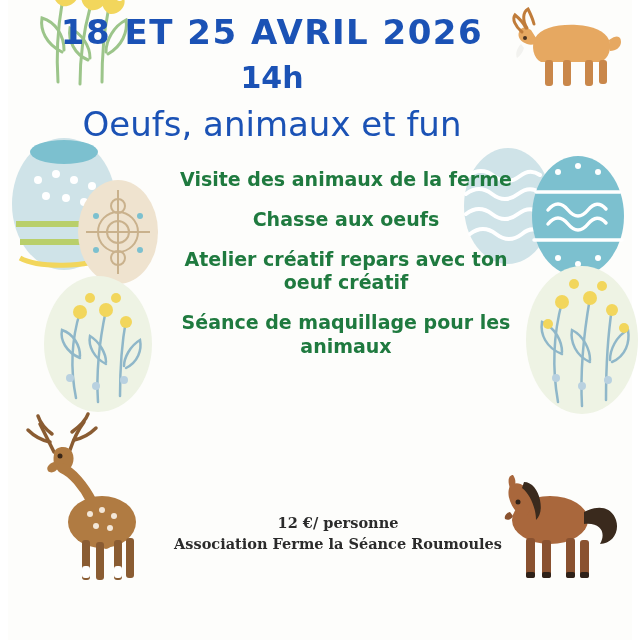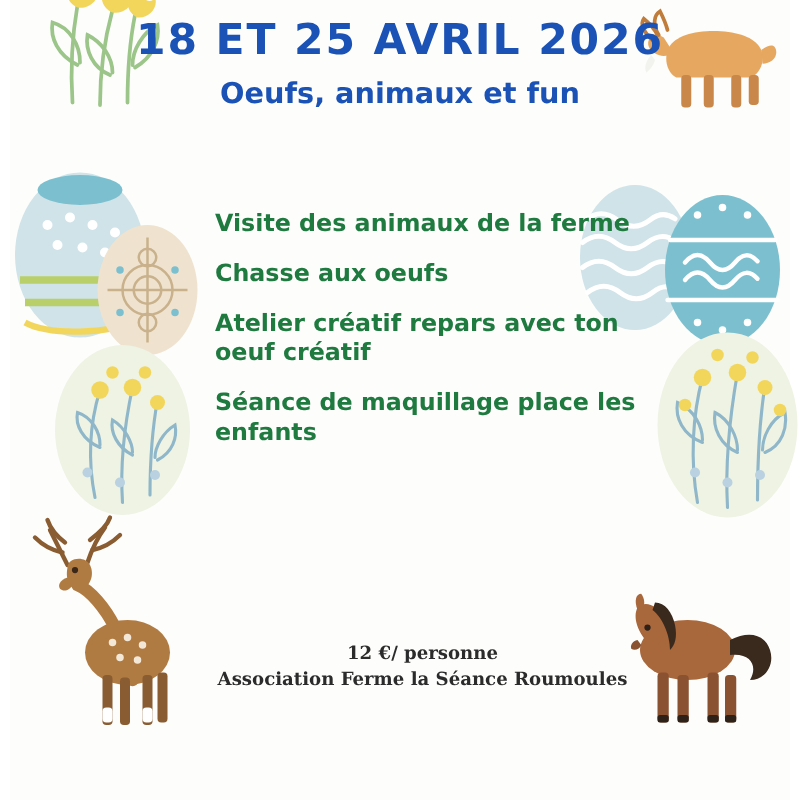--- a/index.html
+++ b/index.html
@@ -31,54 +31,54 @@
   .side-band.right { right: 0; }
 
   
   .head-block {
     position: absolute;
     top: 14px;
     left: 0;
     width: 544px;
     text-align: center;
     z-index: 6;
-    padding-left: 48px;
   }
   .title-main {
     font-family: "DejaVu Sans", sans-serif;
     font-weight: bold;
     font-size: 34px;
     letter-spacing: 1.5px;
     color: #1b52b5;
     line-height: 1.1;
   }
   .title-time {
     font-family: "DejaVu Sans", sans-serif;
     font-weight: bold;
     font-size: 30px;
     color: #1b52b5;
     margin-top: 10px;
     line-height: 1.1;
   }
   .title-sub {
     font-family: "DejaVu Sans", sans-serif;
-    font-weight: bold;
-    font-size: 23px;
+    font-weight: normal;
+    font-size: 34px;
     color: #1b52b5;
     margin-top: 12px;
     line-height: 1.1;
   }
 
   
   .activities {
     position: absolute;
     top: 168px;
     left: 172px;
     width: 348px;
     z-index: 6;
+    text-align: center;
   }
   .activity {
     font-family: "DejaVu Sans", sans-serif;
     font-weight: bold;
     font-size: 19px;
     line-height: 1.25;
     color: #1f7a3f;
     margin-bottom: 16px;
   }
 
@@ -330,28 +330,29 @@
           <rect x="100" y="104" width="9" height="6" rx="2"></rect>
         </g>
         <circle cx="38" cy="34" r="2.5" fill="#2e2118"></circle>
         <path d="M30 44 c -4 1 -6 4 -5 7 c 3 2 7 0 8 -3" fill="#8a5230"></path>
       </g>
     </svg>
   </div>
 
   <div class="head-block">
     <div class="title-main">18 ET 25 AVRIL 2026</div>
+    <div class="title-time">14h</div>
     <div class="title-sub">Oeufs, animaux et fun</div>
   </div>
 
   <div class="activities">
     <div class="activity">Visite des animaux de la ferme</div>
     <div class="activity">Chasse aux oeufs</div>
     <div class="activity">Atelier créatif repars avec ton oeuf créatif</div>
-    <div class="activity">Séance de maquillage place les enfants</div>
+    <div class="activity">Séance de maquillage pour les animaux</div>
   </div>
 
   <div class="footer">
     <div>12 €/ personne</div>
     <div>Association Ferme la Séance Roumoules</div>
   </div>
 
 </div>
 
 </body></html>

